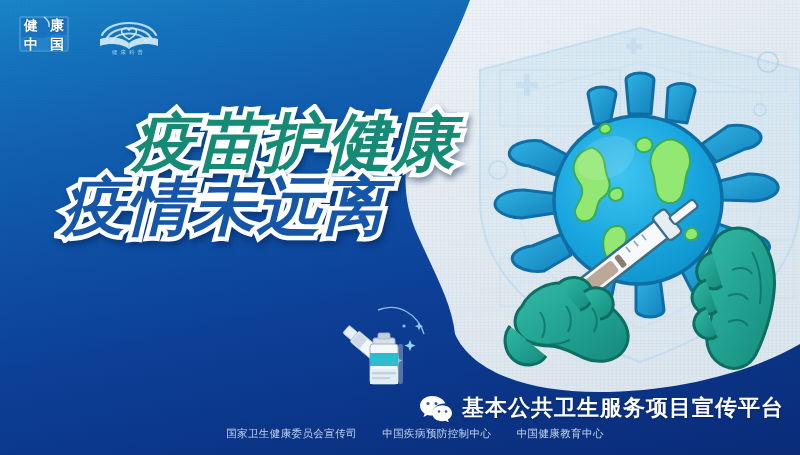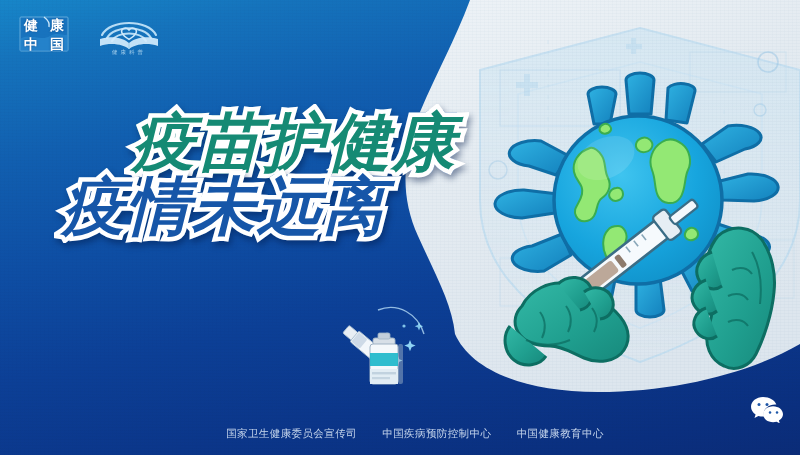--- a/index.html
+++ b/index.html
@@ -447,15 +447,16 @@
       <path d="M13,2 C6.4,2 1,6.4 1,11.8 c0,3.1 1.8,5.9 4.6,7.7 l-1.1,3.4 3.9,-2 c1.5,.4 3,.6 4.6,.6
                .4,0 .8,0 1.2,-.05 -.3,-.9 -.45,-1.85 -.45,-2.8 0,-5.1 5.1,-9.2 11.4,-9.2 .4,0 .8,.02 1.2,.05
                C24.9,5.3 19.5,2 13,2 z" fill="#ffffff"></path>
       <circle cx="9" cy="9.5" r="1.5" fill="#1e56a8"></circle>
       <circle cx="17" cy="9.5" r="1.5" fill="#1e56a8"></circle>
       <path d="M33,19.2 c0,-4.4 -4.4,-8 -9.9,-8 -5.5,0 -9.9,3.6 -9.9,8 0,4.4 4.4,8 9.9,8 1.2,0 2.4,-.2 3.5,-.5
                l3.2,1.7 -.9,-2.8 C31.5,23.9 33,21.7 33,19.2 z" fill="#ffffff"></path>
       <circle cx="20" cy="17.6" r="1.25" fill="#1e56a8"></circle>
       <circle cx="27" cy="17.6" r="1.25" fill="#1e56a8"></circle>
     </svg>
+    <span class="wechat-label">基本公共卫生服务项目宣传平台</span>
   </div>
 
 </div>
 
 </body></html>

